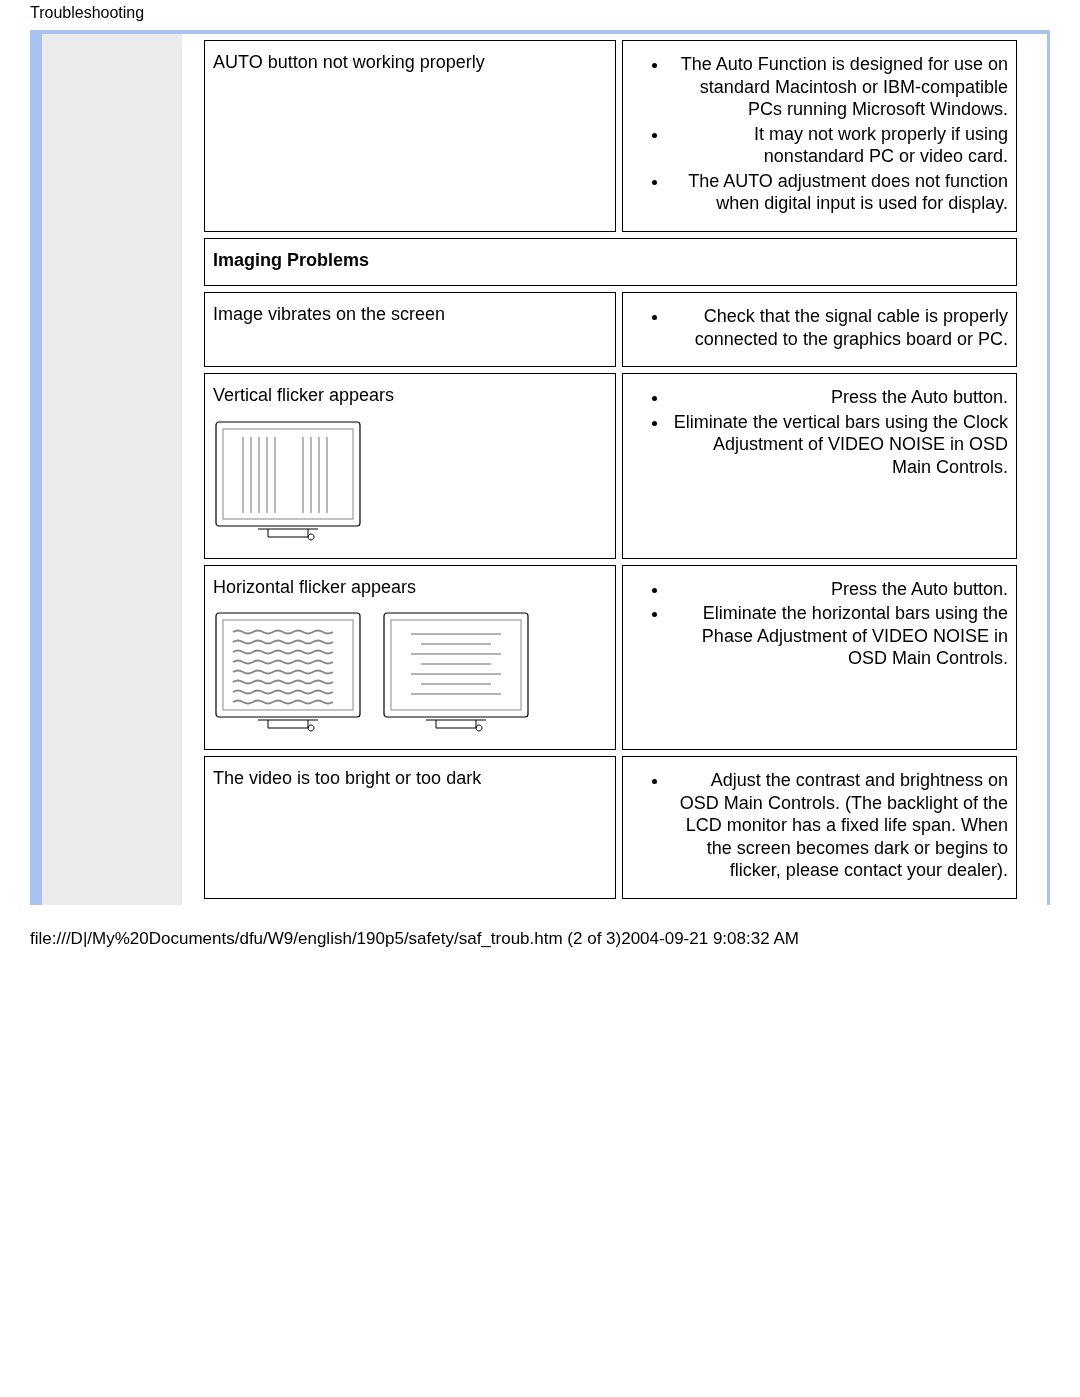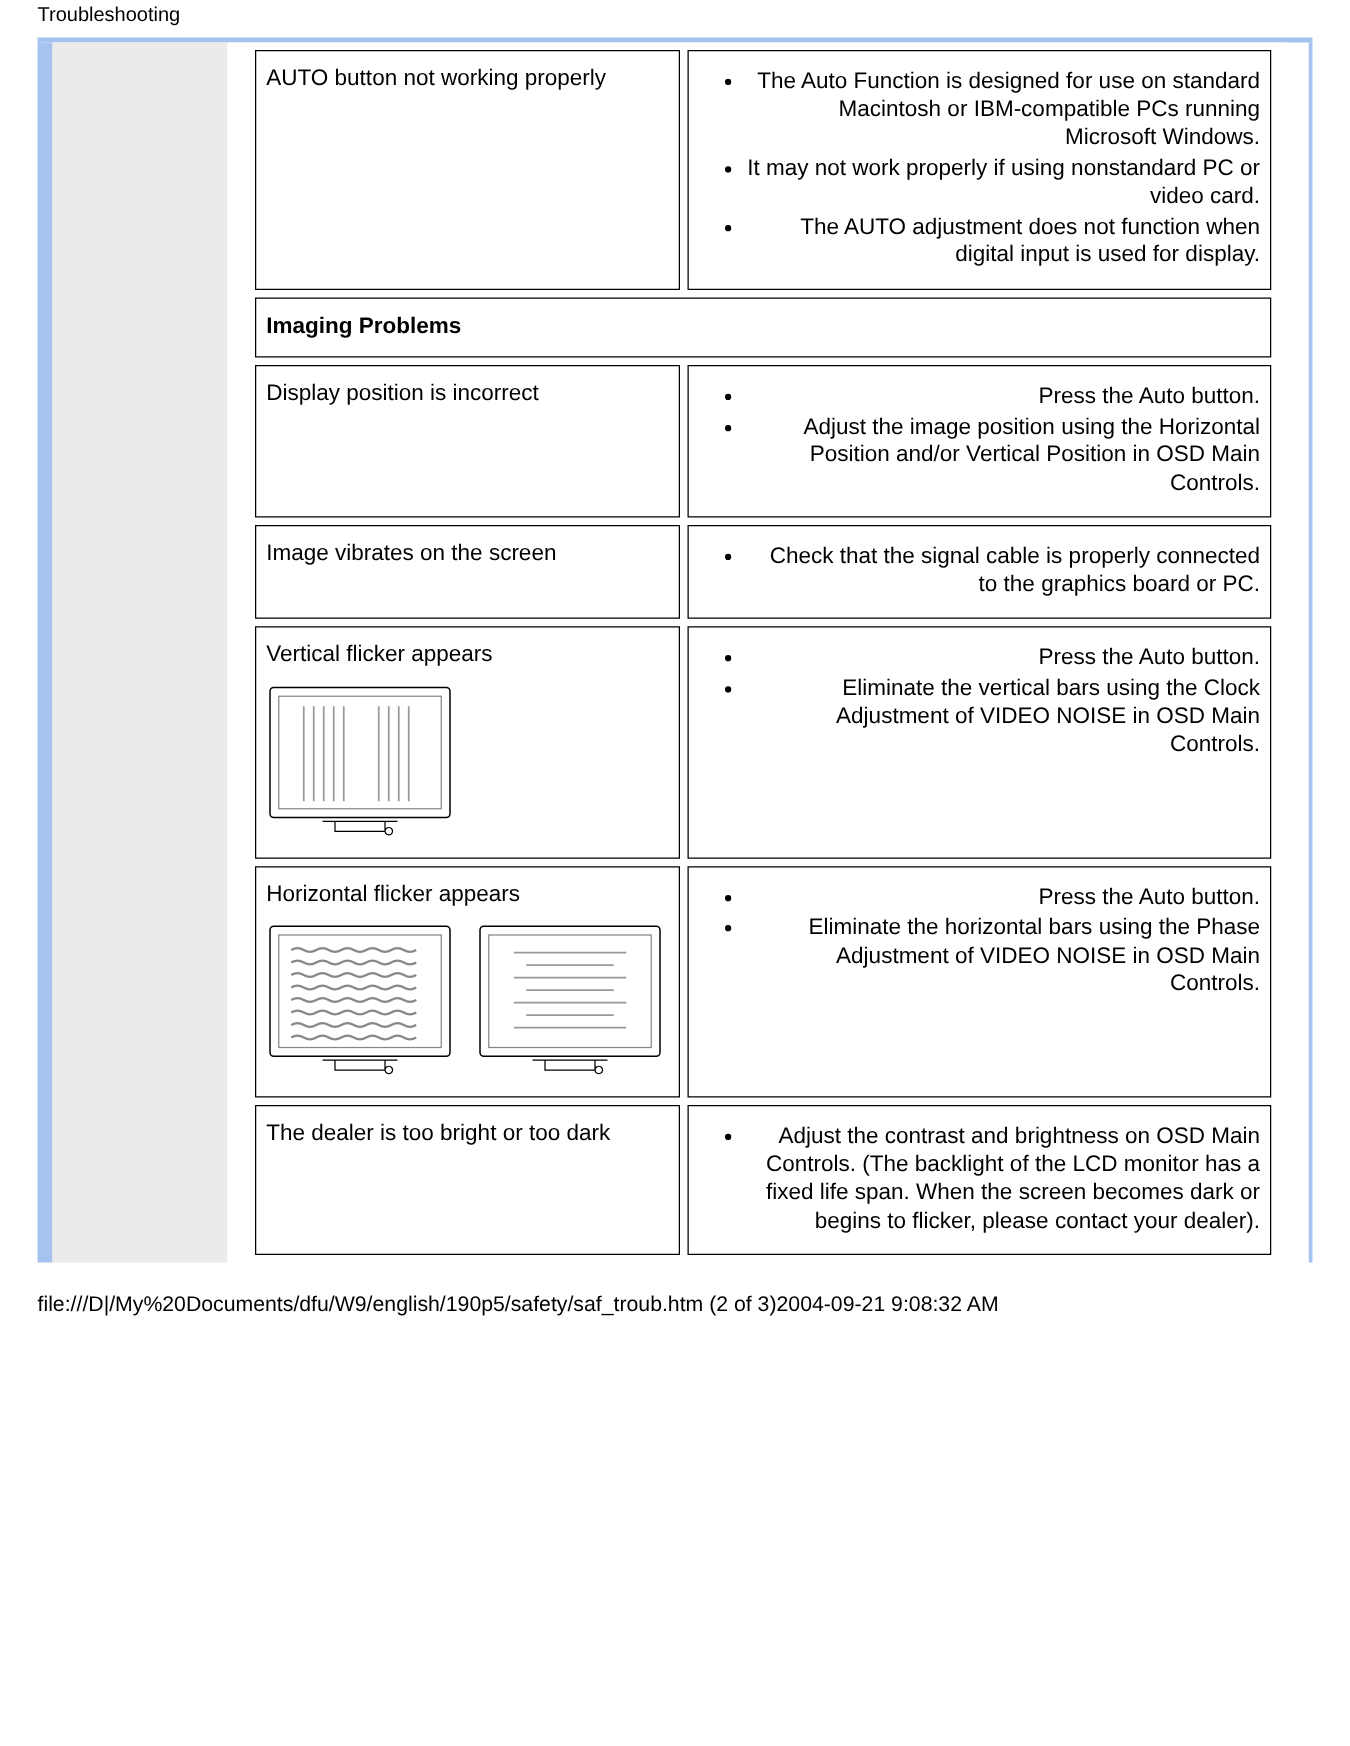--- a/index.html
+++ b/index.html
@@ -44,21 +44,21 @@
     border-spacing: 6px 6px;
   }
   table.tbl td {
     border: 1px solid #000;
     vertical-align: top;
     padding: 10px 8px 14px 8px;
     font-size: 18px;
     color: #000;
     line-height: 1.25;
   }
-  td.left-col { width: 340px; vertical-align: middle; }
+  td.left-col { width: 412px; vertical-align: middle; }
   td.right-col { vertical-align: middle; text-align: right; }
   td.section {
     border: 1px solid #000;
     font-weight: bold;
     color: #0000cc;
     font-size: 19px;
     padding: 14px 8px 30px 8px;
   }
   ul.bullets {
     list-style: disc;
@@ -102,29 +102,20 @@
               <li>It may not work properly if using nonstandard PC or video card.</li>
               <li>The AUTO adjustment does not function when digital input is used for display.</li>
             </ul>
           </td>
         </tr>
 
         <tr>
           <td class="section" colspan="2">Imaging Problems</td>
         </tr>
 
-        <tr>
-          <td class="left-col">Display position is incorrect</td>
-          <td class="right-col">
-            <ul class="bullets">
-              <li>Press the Auto button.</li>
-              <li>Adjust the image position using the Horizontal Position and/or Vertical Position in OSD Main Controls.</li>
-            </ul>
-          </td>
-        </tr>
 
         <tr>
           <td class="left-col">Image vibrates on the screen</td>
           <td class="right-col">
             <ul class="bullets">
               <li>Check that the signal cable is properly connected to the graphics board or PC.</li>
             </ul>
           </td>
         </tr>
 
@@ -195,21 +186,21 @@
           </td>
           <td class="right-col">
             <ul class="bullets">
               <li>Press the Auto button.</li>
               <li>Eliminate the horizontal bars using the Phase Adjustment of VIDEO NOISE in OSD Main Controls.</li>
             </ul>
           </td>
         </tr>
 
         <tr>
-          <td class="left-col">The dealer is too bright or too dark</td>
+          <td class="left-col">The video is too bright or too dark</td>
           <td class="right-col">
             <ul class="bullets">
               <li>Adjust the contrast and brightness on OSD Main Controls. (The backlight of the LCD monitor has a fixed life span. When the screen becomes dark or begins to flicker, please contact your dealer).</li>
             </ul>
           </td>
         </tr>
 
 
       </tbody>
         </table>

